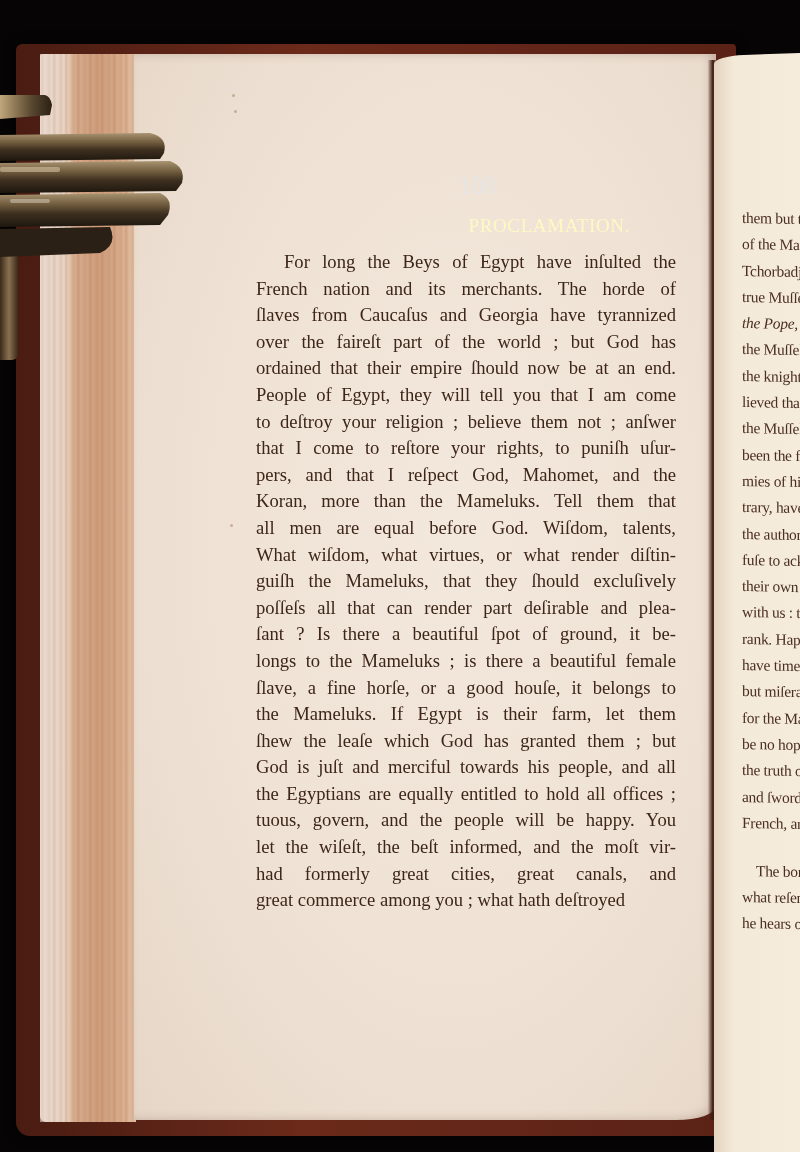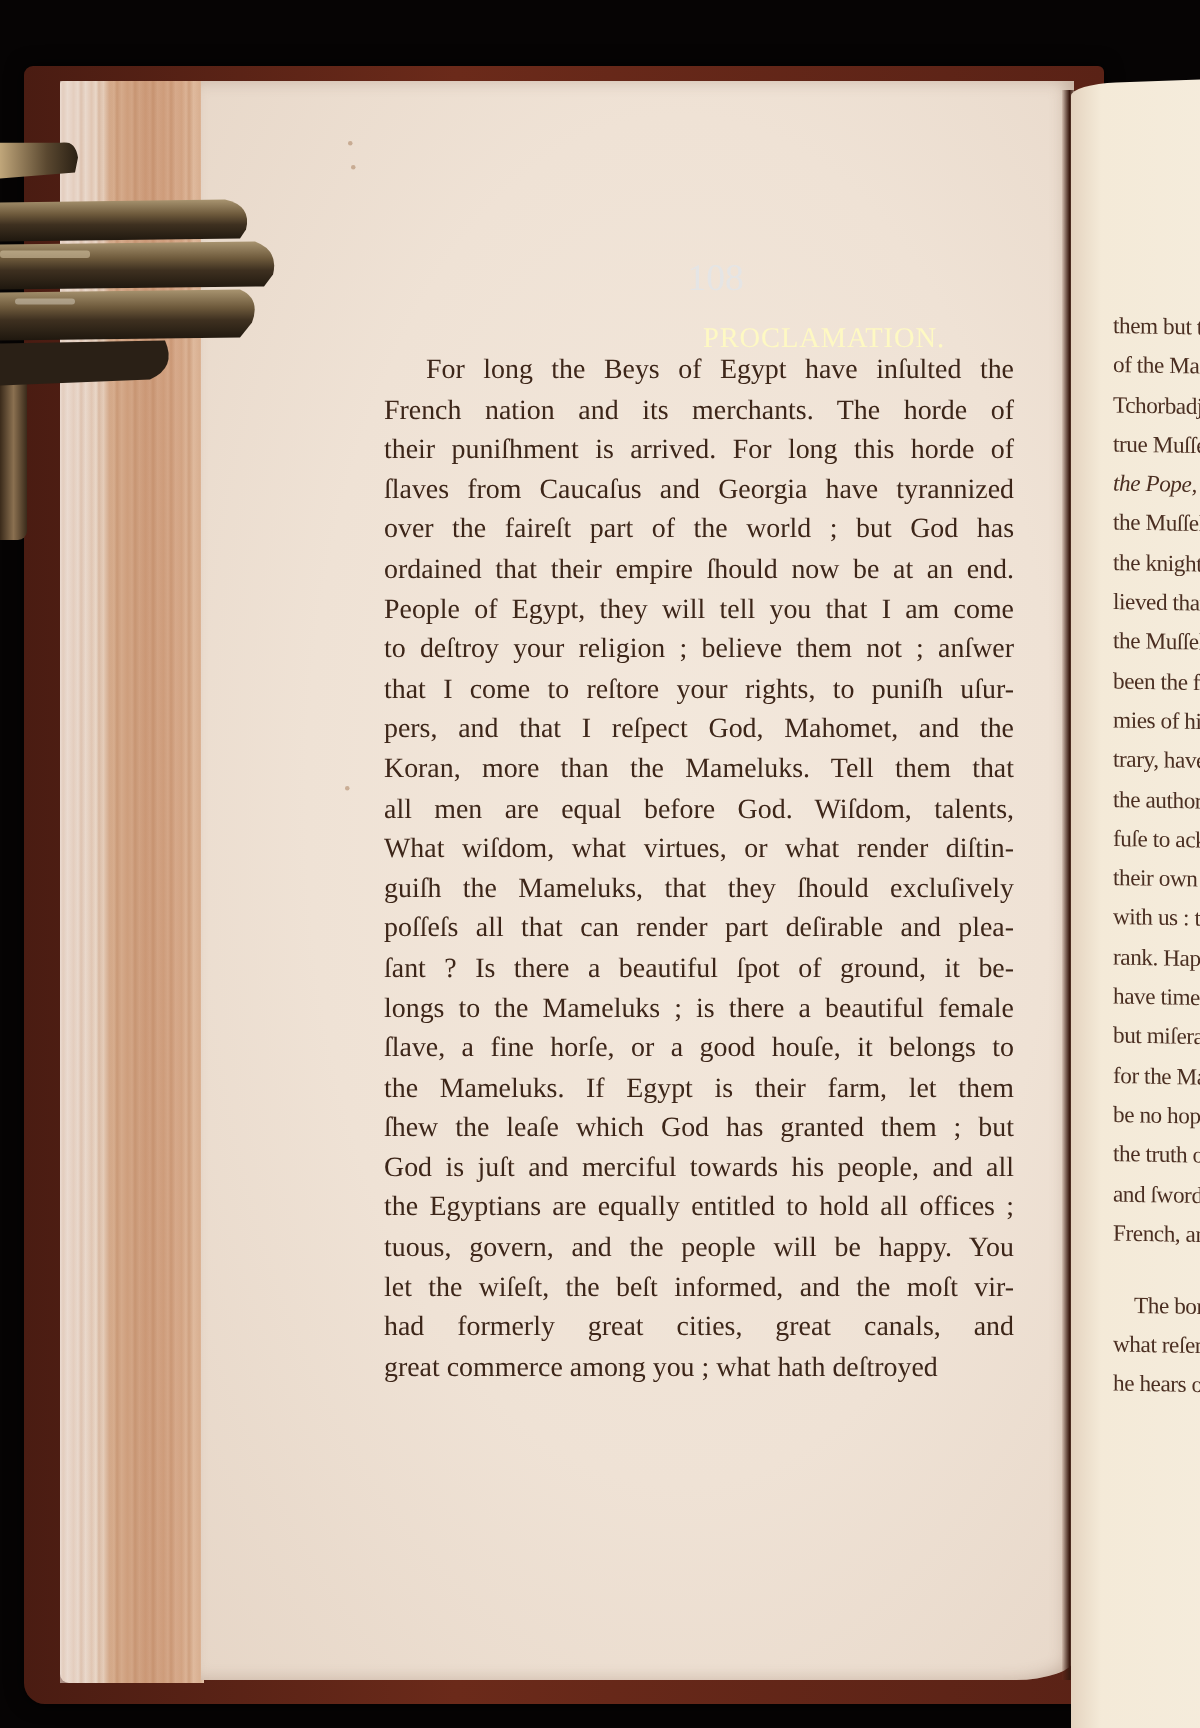--- a/index.html
+++ b/index.html
@@ -118,21 +118,21 @@
       top: 215px;
       width: 300px;
       text-align: right;
       font-size: 19px;
       letter-spacing: 0.6px;
       color: #fef9c3;
     }
     .body-text {
       position: absolute;
       left: 256px;
-      top: 234px;
+      top: 249px;
       width: 420px;
       margin: 0;
       padding: 0;
       list-style: none;
       font-size: 18.6px;
       color: #3d2619;
     }
     .body-text li {
       height: 26.6px;
       line-height: 26.6px;
@@ -213,21 +213,20 @@
     <li>he hears of</li>
   </ul>
 </div>
 
 <div class="page-number">108</div>
 <div class="heading">PROCLAMATION.</div>
 
 <ul class="body-text">
   <li class="first">For long the Beys of Egypt have inſulted the</li>
   <li>French nation and its merchants.  The horde of</li>
-  <li>their puniſhment is arrived.  For long this horde of</li>
   <li>ſlaves from Caucaſus and Georgia have tyrannized</li>
   <li>over the faireſt part of the world ; but God has</li>
   <li>ordained that their empire ſhould now be at an end.</li>
   <li>People of Egypt, they will tell you that I am come</li>
   <li>to deſtroy your religion ; believe them not ; anſwer</li>
   <li>that I come to reſtore your rights, to puniſh uſur-</li>
   <li>pers, and that I reſpect God, Mahomet, and the</li>
   <li>Koran, more than the Mameluks.  Tell them that</li>
   <li>all men are equal before God.  Wiſdom, talents,</li>
   <li>What wiſdom, what virtues, or what render diſtin-</li>

